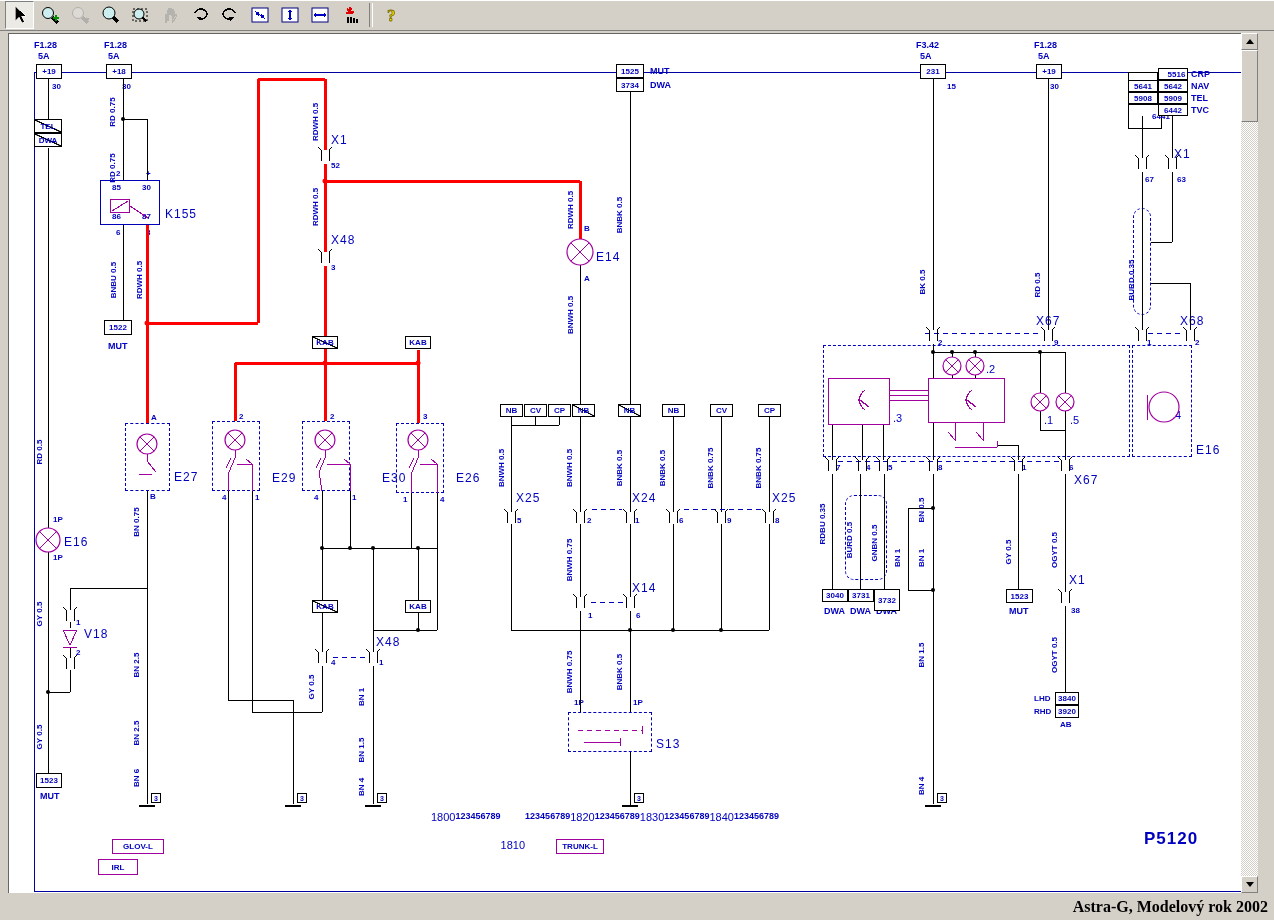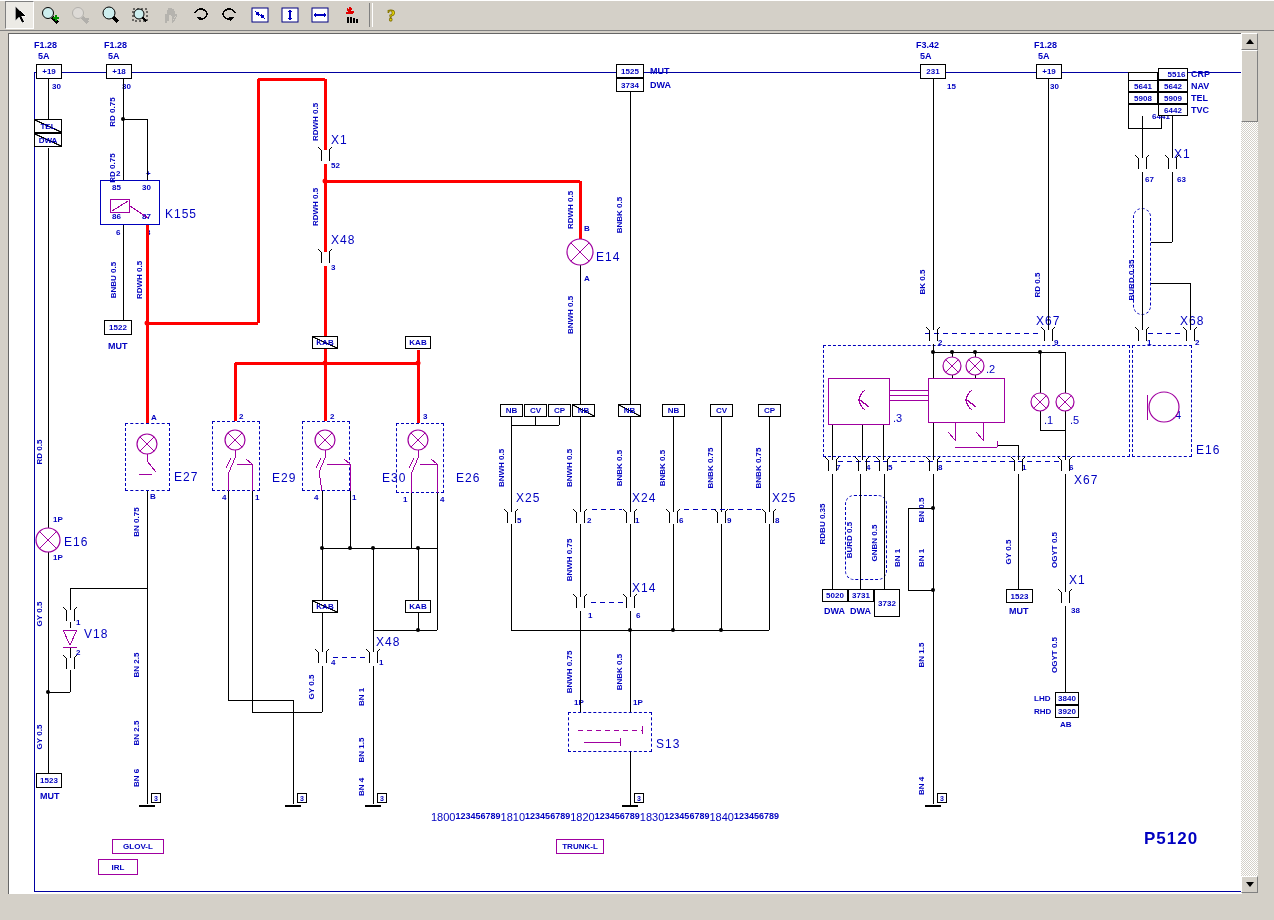--- a/index.html
+++ b/index.html
@@ -324,23 +324,23 @@
       <div class="tbox" style="left: 710px; top: 404px; width: 23px; height: 13px;">CV</div>
       <div class="tbox" style="left: 758px; top: 404px; width: 23px; height: 13px;">CP</div>
       <div class="tbox" style="left: 1128px; top: 72px; width: 30px; height: 24px;">5515</div>
       <div class="tbox" style="left: 1158px; top: 68px; width: 30px; height: 12px; padding-left: 7px;">5516</div>
       <div class="tbox" style="left: 1128px; top: 80px; width: 30px; height: 12px;">5641</div>
       <div class="tbox" style="left: 1158px; top: 80px; width: 30px; height: 12px;">5642</div>
       <div class="tbox" style="left: 1128px; top: 92px; width: 30px; height: 12px;">5908</div>
       <div class="tbox" style="left: 1158px; top: 92px; width: 30px; height: 12px;">5909</div>
       <div class="tbox" style="left: 1128px; top: 104px; width: 30px; height: 25px; padding-left: 32px;">6441</div>
       <div class="tbox" style="left: 1158px; top: 104px; width: 30px; height: 12px;">6442</div>
-      <div class="tbox" style="left: 822px; top: 589px; width: 26px; height: 13px;">5020</div>
+      <div class="tbox" style="left: 822px; top: 589px; width: 26px; height: 13px;">3040</div>
       <div class="tbox" style="left: 848px; top: 589px; width: 26px; height: 13px;">3731</div>
-      <div class="tbox" style="left: 874px; top: 589px; width: 26px; height: 28px;">3732</div>
+      <div class="tbox" style="left: 874px; top: 589px; width: 26px; height: 22px;">3732</div>
       <div class="tbox" style="left: 1006px; top: 589px; width: 27px; height: 14px;">1523</div>
       <div class="tbox" style="left: 1055px; top: 692px; width: 24px; height: 13px;">3840</div>
       <div class="tbox" style="left: 1055px; top: 705px; width: 24px; height: 13px;">3920</div>
       <div class="bluebox" style="left: 100px; top: 180px; width: 60px; height: 45px;"></div>
       <div class="pbox" style="left: 110px; top: 199px; width: 20px; height: 14px;"></div>
       <div class="pbox" style="left: 828px; top: 378px; width: 62px; height: 47px;"></div>
       <div class="pbox" style="left: 928px; top: 378px; width: 77px; height: 45px;"></div>
       <div class="bdash" style="left: 125px; top: 423px; width: 45px; height: 68px;"></div>
       <div class="bdash" style="left: 212px; top: 421px; width: 48px; height: 70px;"></div>
       <div class="bdash" style="left: 302px; top: 421px; width: 48px; height: 70px;"></div>
@@ -620,21 +620,21 @@
       <span class="decade" style="position: static;">1800</span>
       <span class="tick" style="position: static;">1</span>
       <span class="tick" style="position: static;">2</span>
       <span class="tick" style="position: static;">3</span>
       <span class="tick" style="position: static;">4</span>
       <span class="tick" style="position: static;">5</span>
       <span class="tick" style="position: static;">6</span>
       <span class="tick" style="position: static;">7</span>
       <span class="tick" style="position: static;">8</span>
       <span class="tick" style="position: static;">9</span>
-      <span class="decade" style="position: static;">1810</span>
+      <span class="decade" style="position: static; margin-top: 28px;">1810</span>
       <span class="tick" style="position: static;">1</span>
       <span class="tick" style="position: static;">2</span>
       <span class="tick" style="position: static;">3</span>
       <span class="tick" style="position: static;">4</span>
       <span class="tick" style="position: static;">5</span>
       <span class="tick" style="position: static;">6</span>
       <span class="tick" style="position: static;">7</span>
       <span class="tick" style="position: static;">8</span>
       <span class="tick" style="position: static;">9</span>
       <span class="decade" style="position: static;">1820</span>
@@ -671,13 +671,16 @@
   <span id="sheetid">P5120</span>
   <div id="vscroll">
     <div class="sbtn" style="top:0">
         <span class="arrow-up"></span>
       </div>
     <div id="sthumb"></div>
     <div class="sbtn" style="top:843px">
         <span class="arrow-down"></span>
       </div>
   </div>
+  <div id="statusbar">
+    <span id="statuscaption">Astra-G, Modelový rok 2002</span>
+  </div>
 </div>
 
 </body></html>

